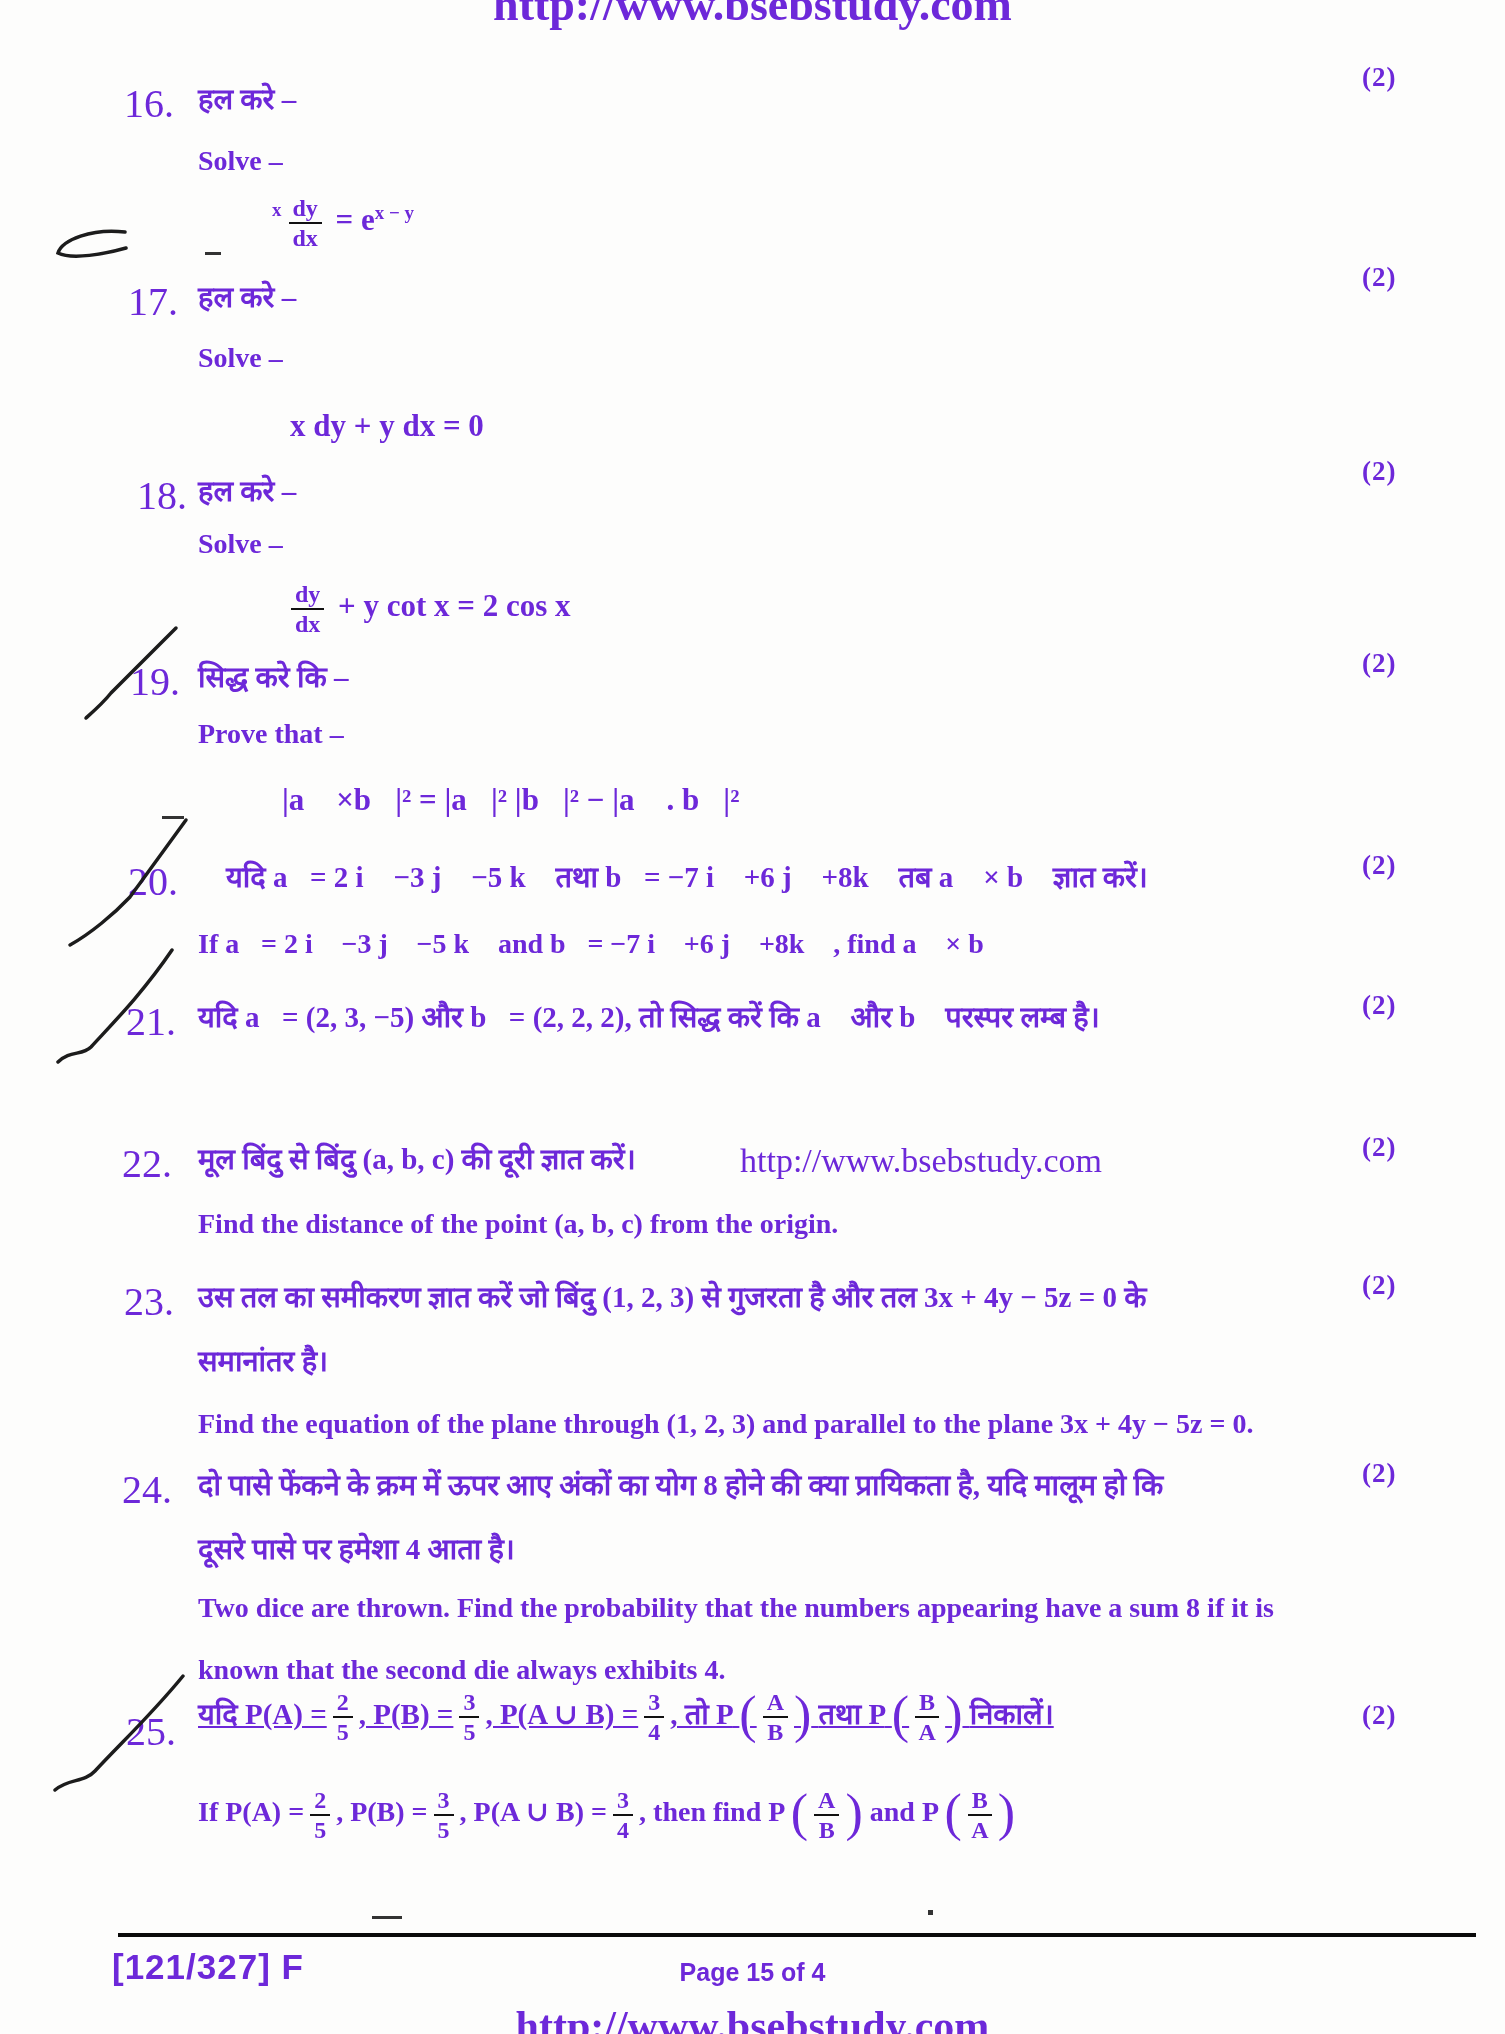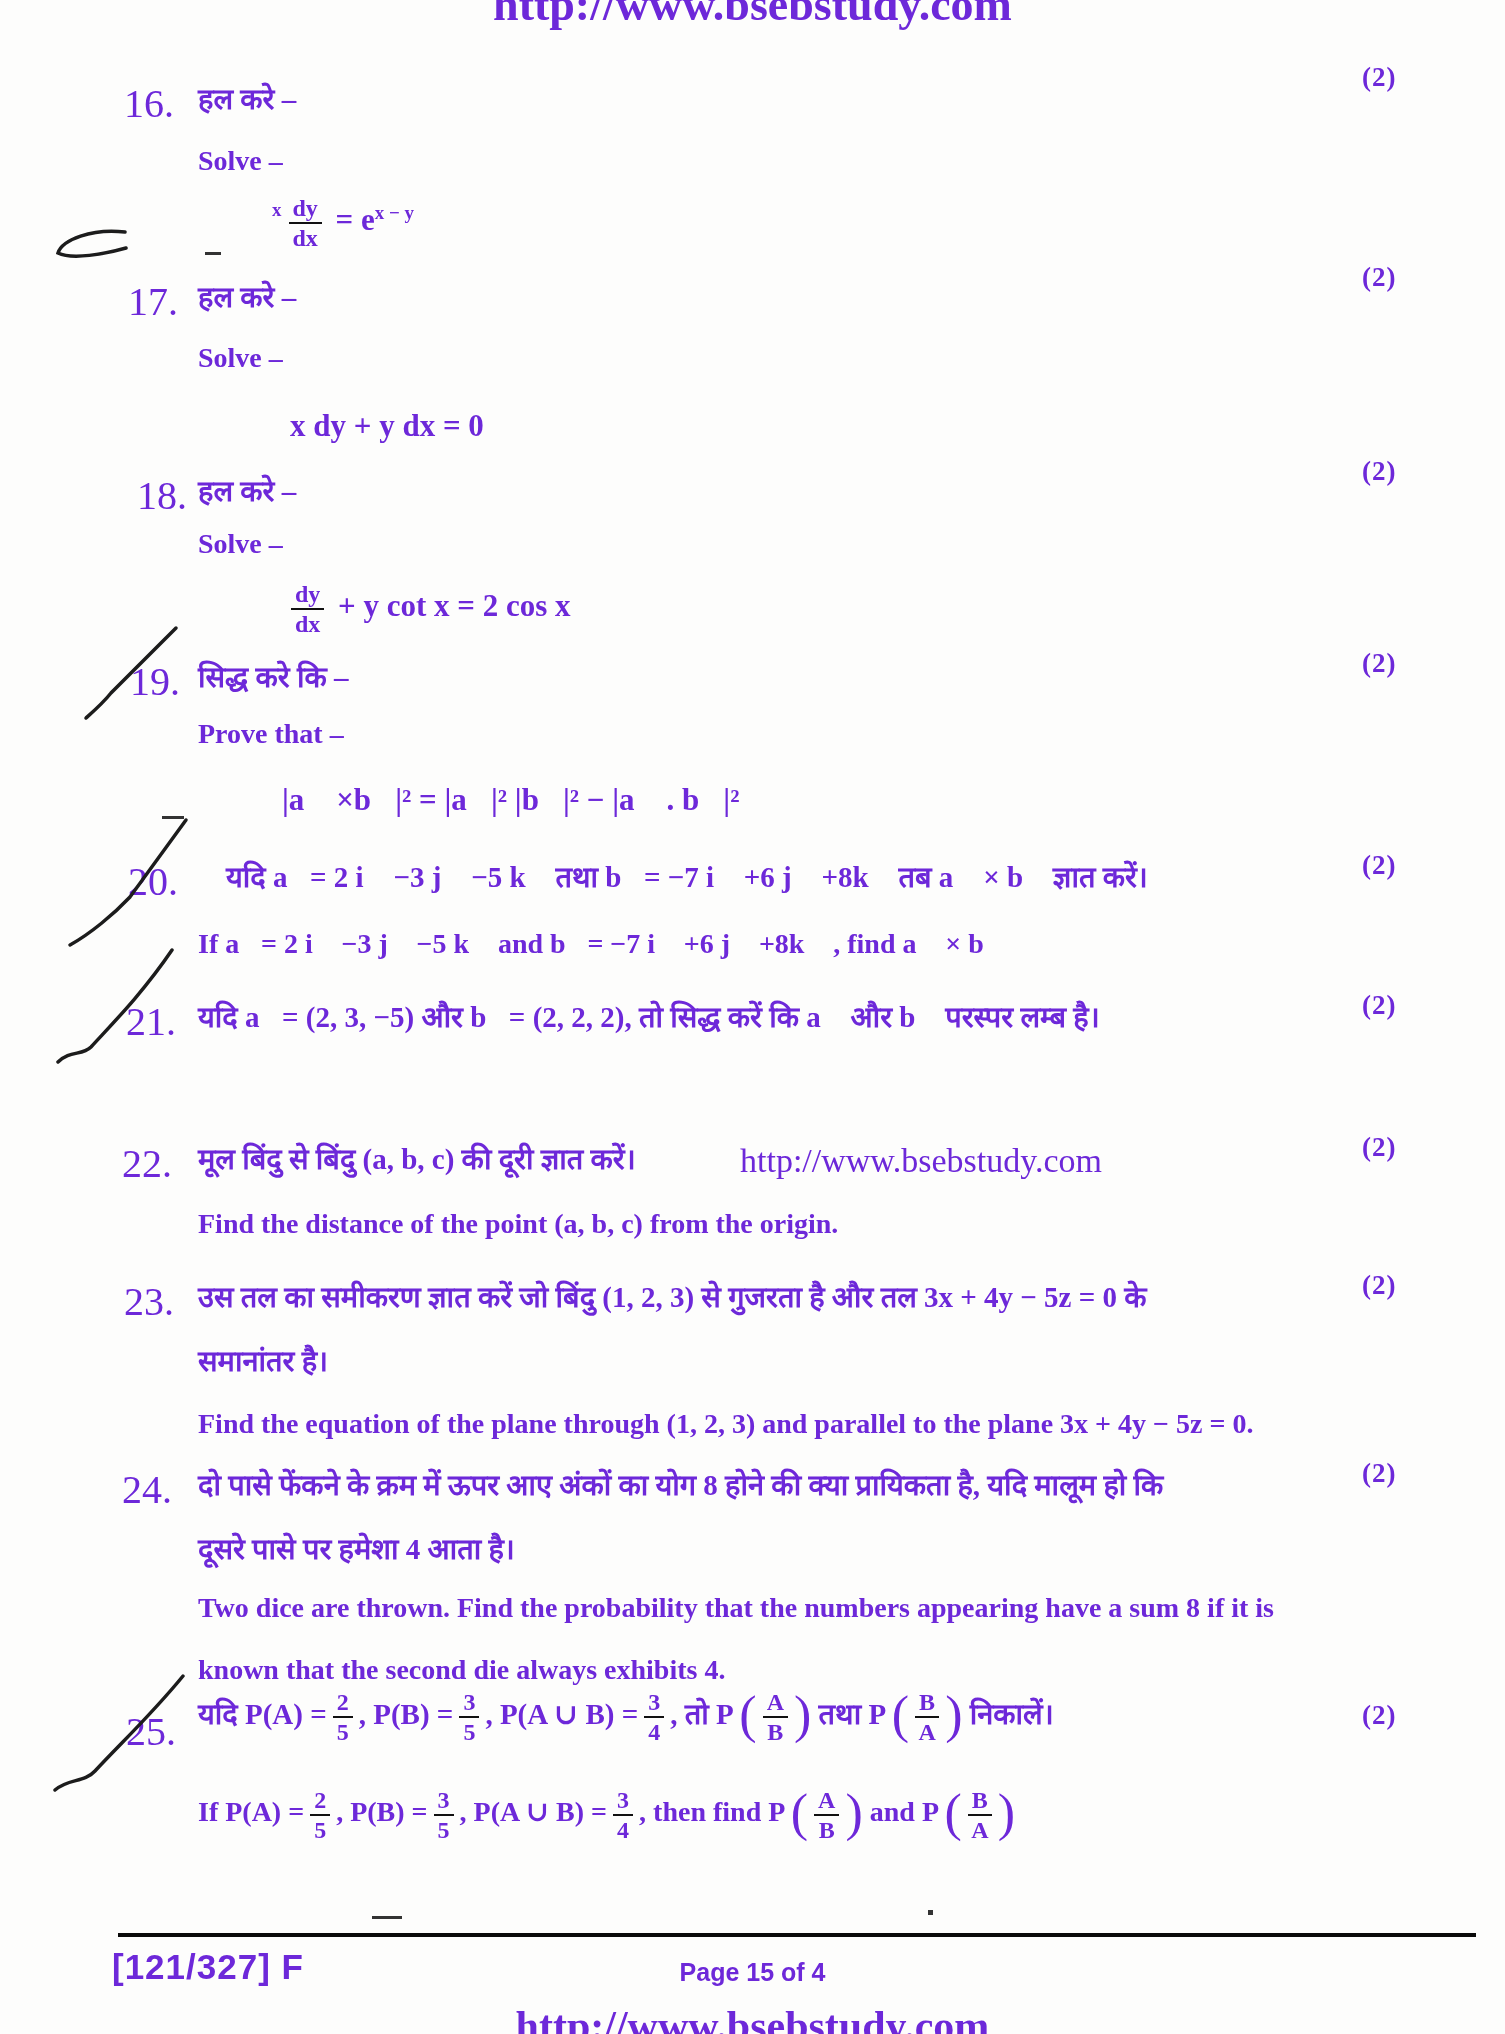--- a/index.html
+++ b/index.html
@@ -94,21 +94,21 @@
 
   <div class="abs qnum" style="left:122px;top:1466px;">24.</div>
   <div class="abs qtext" style="left:198px;top:1464px;">दो पासे फेंकने के क्रम में ऊपर आए अंकों का योग 8 होने की क्या प्रायिकता है, यदि मालूम हो कि</div>
   <div class="abs marks" style="left:1362px;top:1458px;">(2)</div>
   <div class="abs qtext" style="left:198px;top:1528px;">दूसरे पासे पर हमेशा 4 आता है।</div>
   <div class="abs eng" style="left:198px;top:1592px;">Two dice are thrown. Find the probability that the numbers appearing have a sum 8 if it is</div>
   <div class="abs eng" style="left:198px;top:1654px;">known that the second die always exhibits 4.</div>
 
   <div class="abs qnum" style="left:126px;top:1708px;">25.</div>
   <div class="abs marks" style="left:1362px;top:1700px;">(2)</div>
-  <div class="abs qtext" style="left:198px;top:1690px;">
+  <div class="abs qtext" style="left:198px;top:1690px;text-decoration:underline;">
     <span>यदि P(A) =</span><span class="frac"><span class="fn">2</span><span class="fd">5</span></span><span>, P(B) =</span><span class="frac"><span class="fn">3</span><span class="fd">5</span></span><span>, P(A ∪ B) =</span><span class="frac"><span class="fn">3</span><span class="fd">4</span></span><span>, तो P</span>
     <span class="bp">(</span><span class="frac"><span class="fn">A</span><span class="fd">B</span></span><span class="bp">)</span>
     <span>तथा P</span>
     <span class="bp">(</span><span class="frac"><span class="fn">B</span><span class="fd">A</span></span><span class="bp">)</span>
     <span>निकालें।</span>
   </div>
   <div class="abs eng" style="left:198px;top:1788px;">
     <span>If P(A) =</span><span class="frac"><span class="fn">2</span><span class="fd">5</span></span><span>, P(B) =</span><span class="frac"><span class="fn">3</span><span class="fd">5</span></span><span>, P(A ∪ B) =</span><span class="frac"><span class="fn">3</span><span class="fd">4</span></span><span>, then find P</span>
     <span class="bp">(</span><span class="frac"><span class="fn">A</span><span class="fd">B</span></span><span class="bp">)</span>
     <span>and P</span>

